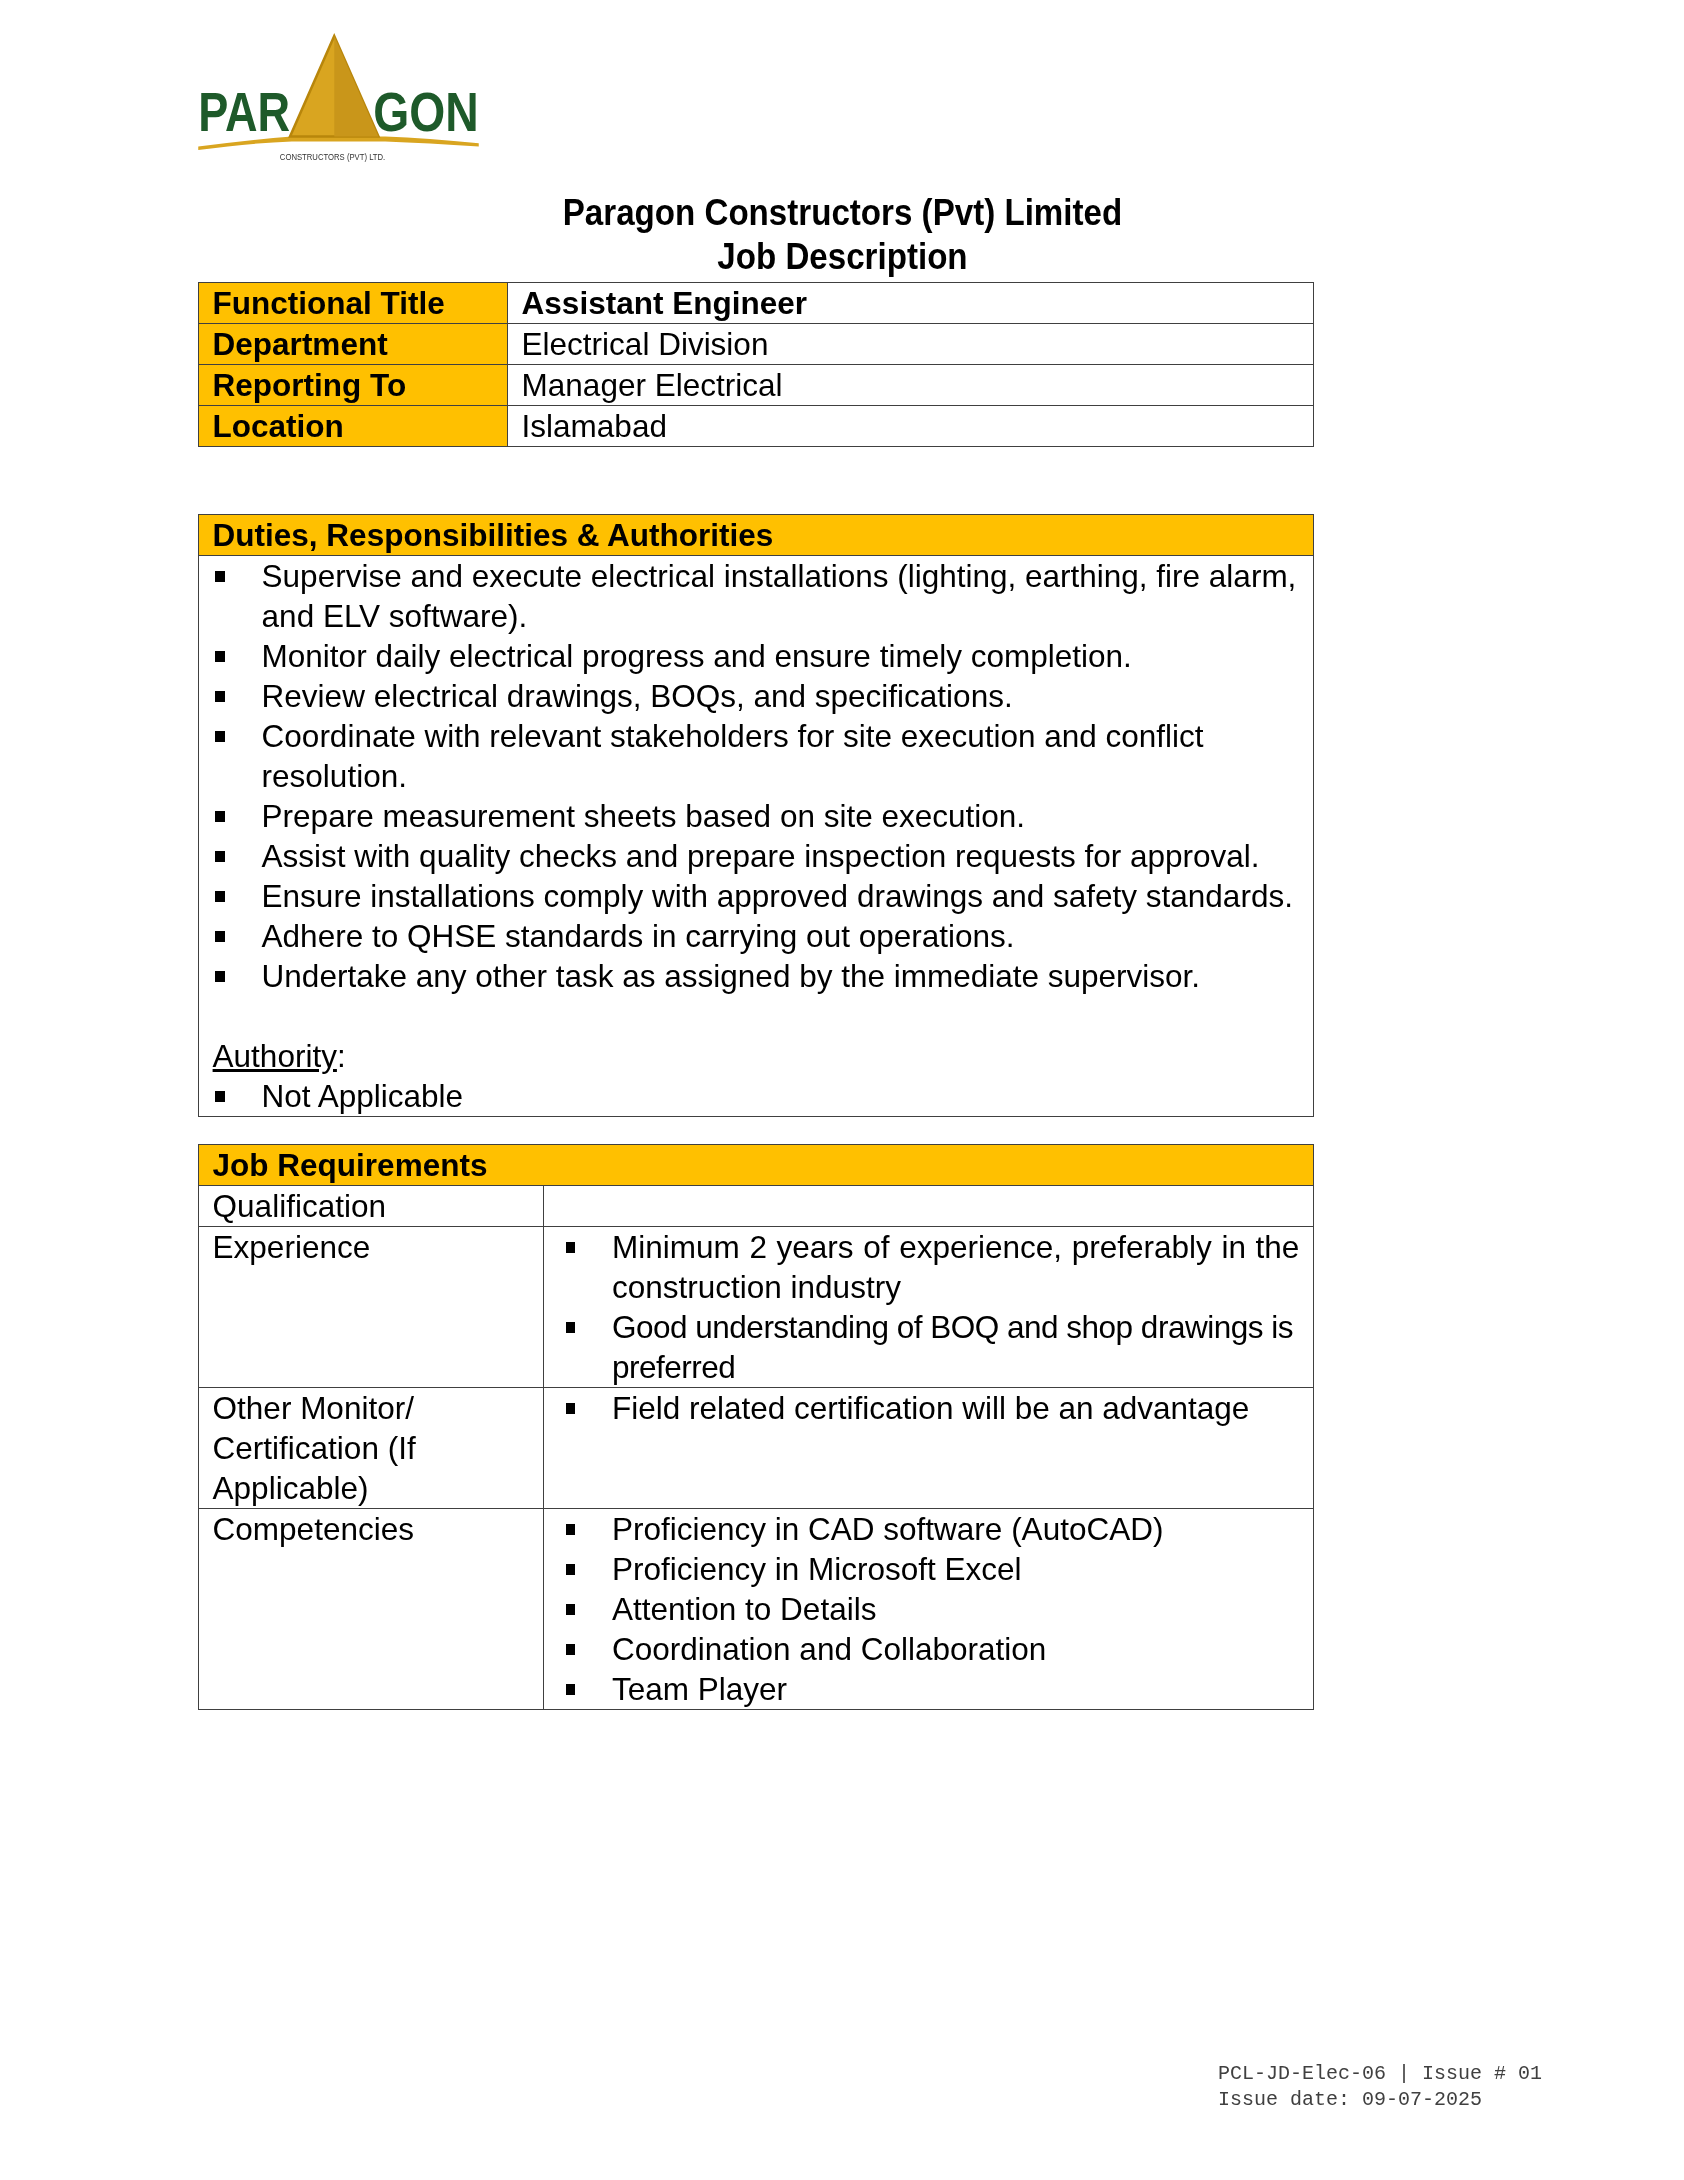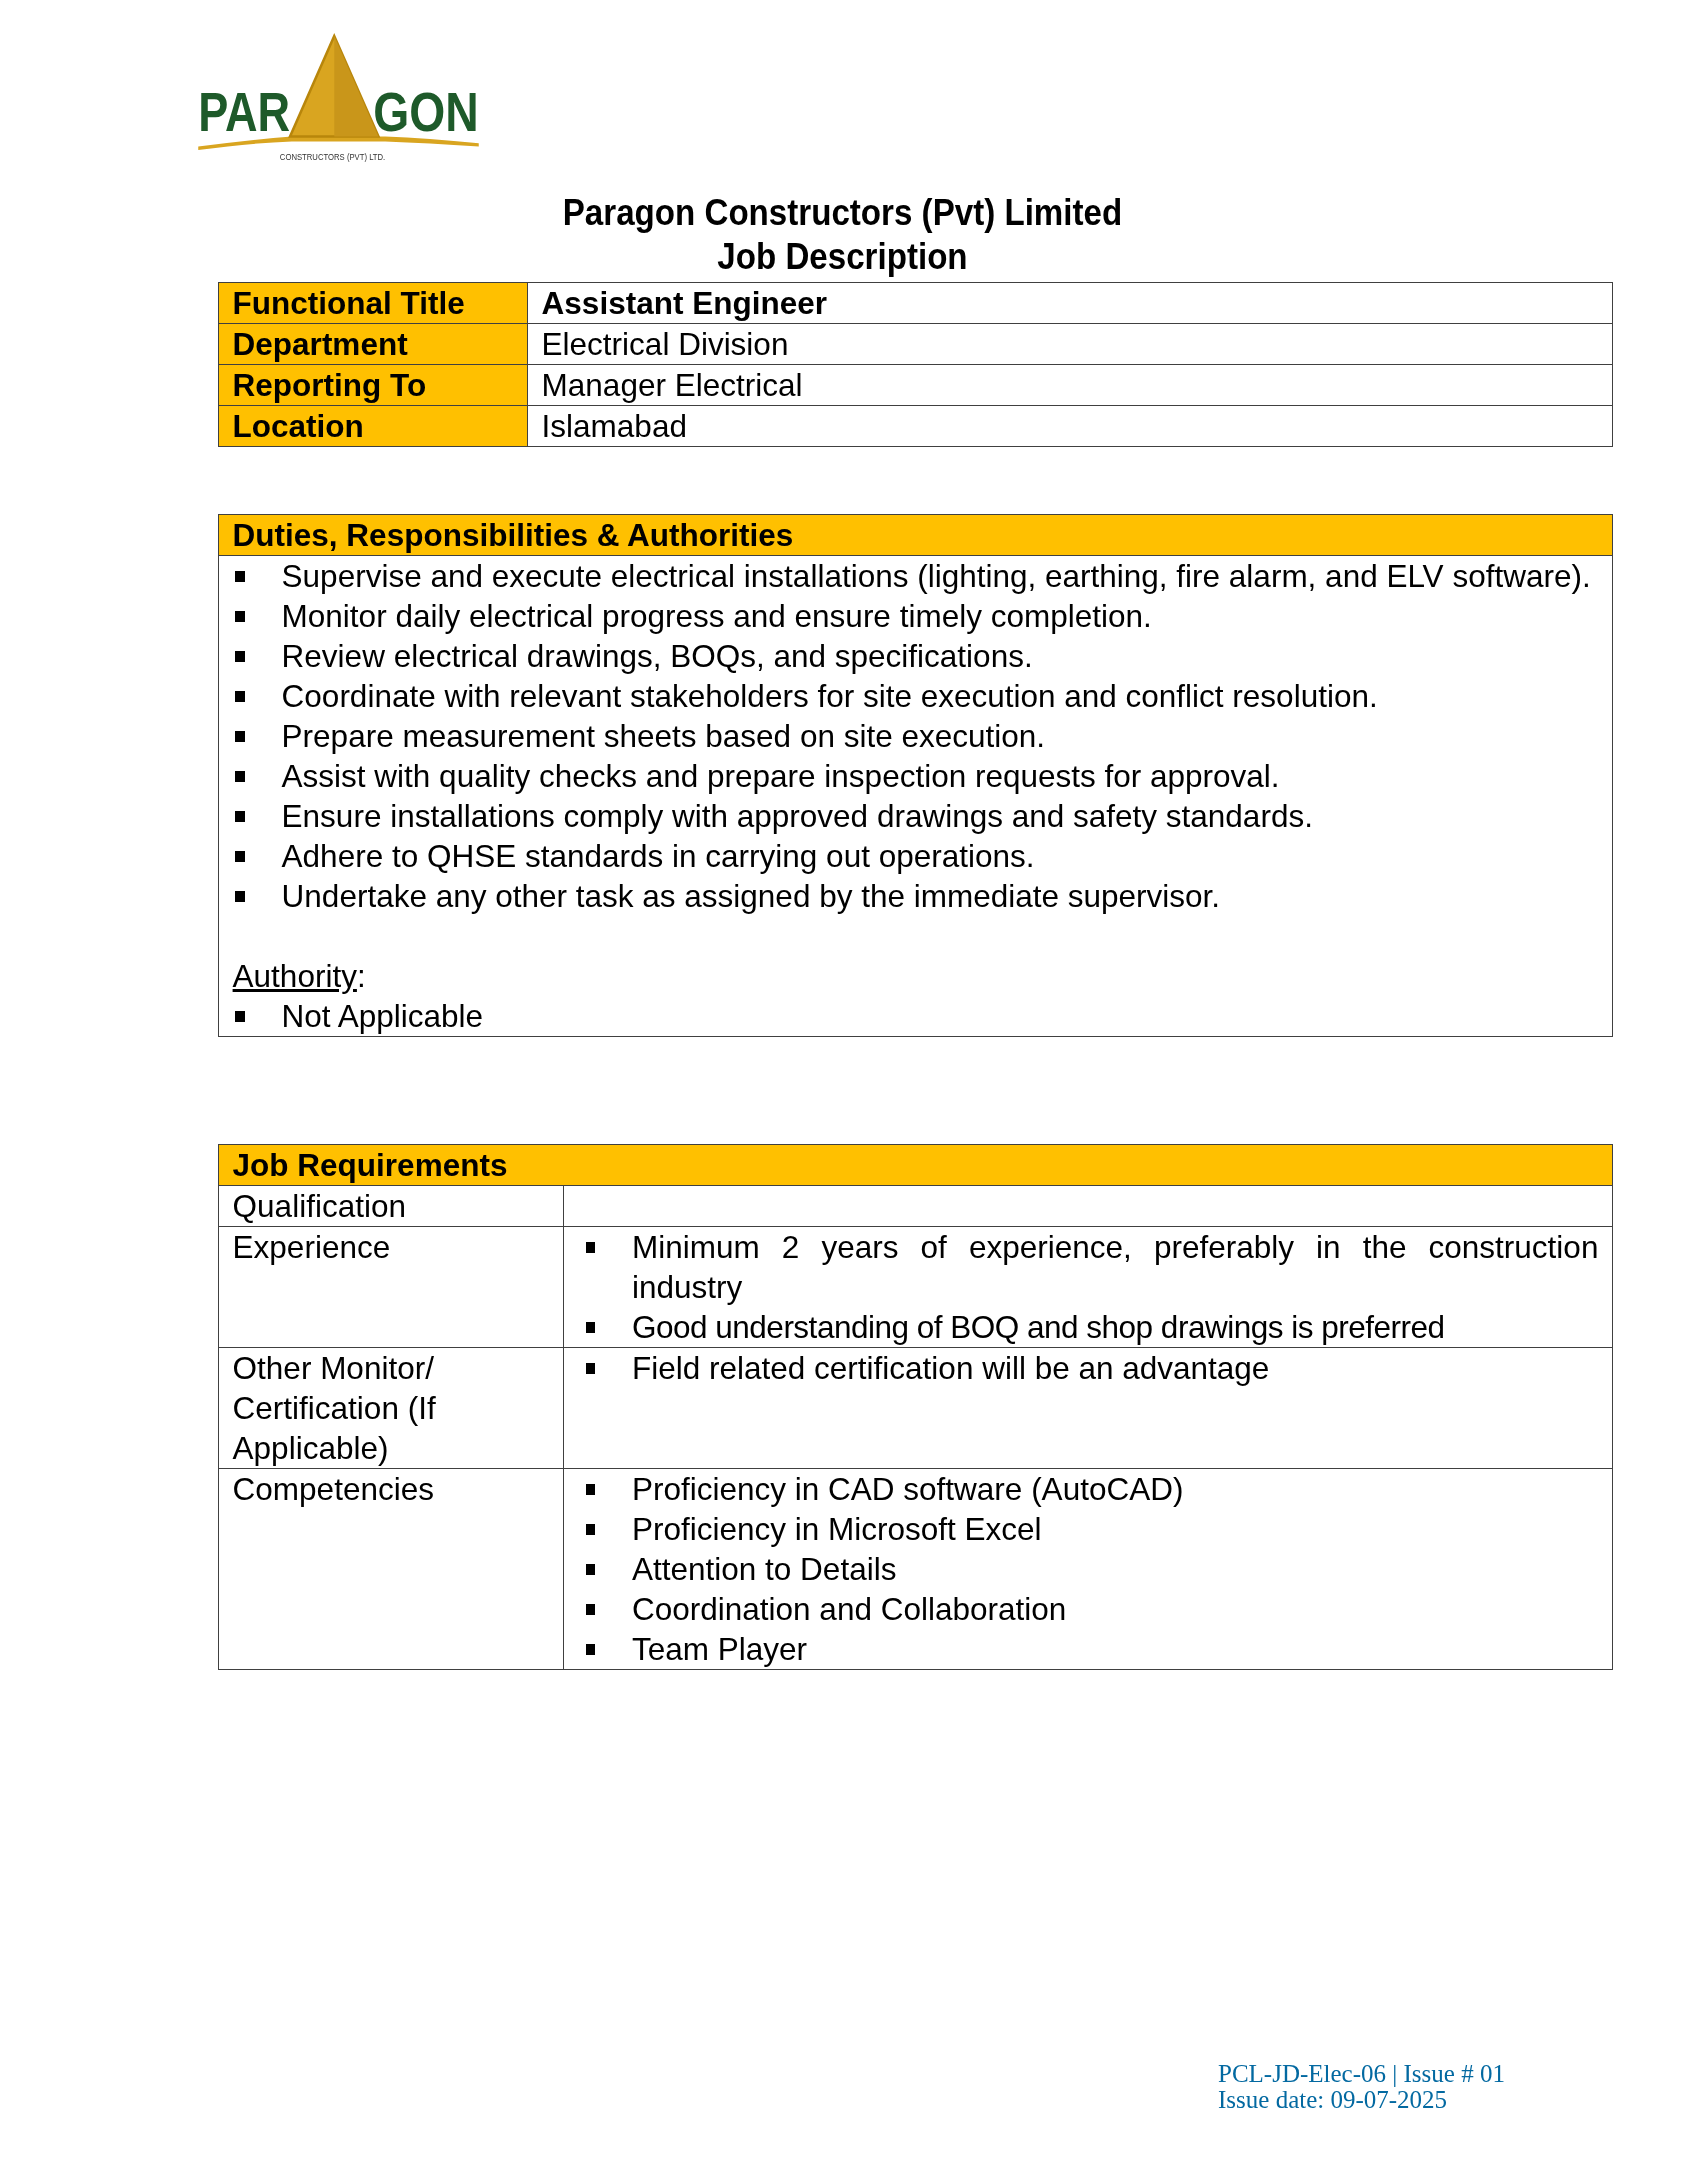--- a/index.html
+++ b/index.html
@@ -9,21 +9,21 @@
     }
     .logo { position: absolute; left: 198px; top: 31px; width: 281px; height: 136px; }
     .logo svg { display: block; }
 
     .doc-title {
       position: absolute; left: 0; width: 1685px; top: 191px;
       text-align: center; font-weight: bold; font-size: 36px; line-height: 44px;
       transform: scaleX(0.92); transform-origin: 842px 0;
     }
 
-    .tbl { position: absolute; left: 198px; width: 1395px; border: 1.7px solid #404040; box-sizing: border-box; margin-left: 20px; }
+    .tbl { position: absolute; left: 198px; width: 1116px; border: 1.7px solid #404040; box-sizing: border-box; }
     .row { display: flex; border-top: 1.7px solid #404040; box-sizing: border-box; }
     .row:first-child { border-top: none; }
     .cell { box-sizing: border-box; font-size: 31.5px; line-height: 40px; padding: 0 13.6px; }
     .cell.lab { background: #FFC000; font-weight: bold; width: 309px; border-right: 1.7px solid #404040; }
     .cell.val { flex: 1; }
     .bold { font-weight: bold; }
 
     .sec-head { background: #FFC000; font-weight: bold; font-size: 31.5px; line-height: 40px; padding: 0 13.6px; border-bottom: 1.7px solid #404040; }
     .sec-body { padding: 0 13.6px; font-size: 31.5px; line-height: 40px; }
     .bul { position: relative; padding-left: 49px; }
@@ -32,22 +32,22 @@
     }
     .spacer { height: 40px; }
     .auth-label { text-decoration: underline; }
 
     .req-lab { width: 345px; border-right: 1.7px solid #404040; font-size: 31.5px; line-height: 40px; padding: 0 13.6px; box-sizing: border-box; }
     .req-val { flex: 1; font-size: 31.5px; line-height: 40px; padding: 0 13.6px 0 19px; box-sizing: border-box; }
     .justify { text-align: justify; text-align-last: left; }
     .vcenter { display: flex; flex-direction: column; }
 
     .footer {
-      position: absolute; left: 1218px; top: 2061px; font-size: 25px; line-height: 25.6px; color: #0369a1;
-      font-family: Liberation Serif, serif;
+      position: absolute; left: 1218px; top: 2061px; font-size: 20px; line-height: 25.6px; color: #404040;
+      font-family: Liberation Mono, monospace;
     }
   </style>
 </head>
 <body>
 
 <div class="logo">
   <svg width="281" height="136" viewBox="0 0 330 160">
 
     <path d="M0 136 Q60 128 110 124 L220 124 Q270 126 330 132 L330 136 Q270 132 220 130 L110 130 Q60 132 0 140 Z" fill="#D9A520"></path>
 

